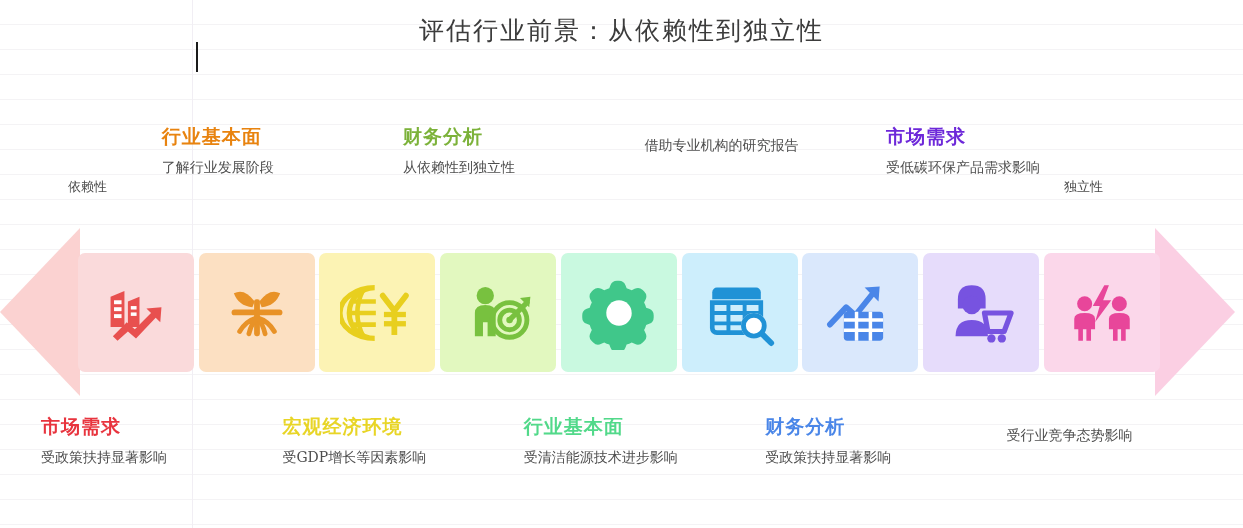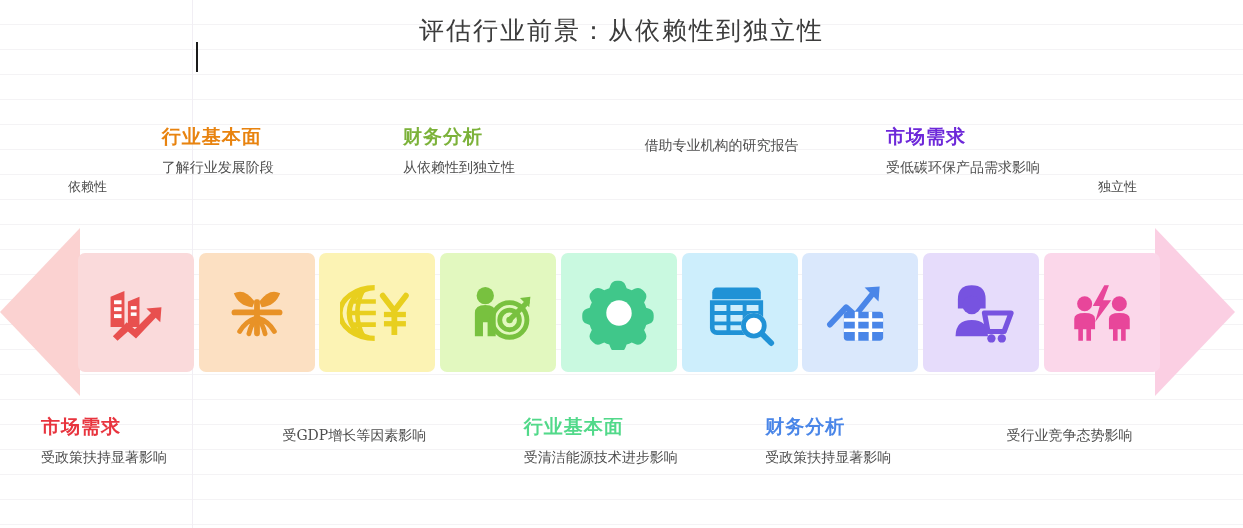--- a/index.html
+++ b/index.html
@@ -84,21 +84,21 @@
 
   .end-label {
     position: absolute;
     top: 178px;
     font-size: 13px;
     color: #4a4a4a;
     font-family: Liberation Serif, serif;
     white-space: nowrap;
   }
   .end-label.left  { left: 68px; }
-  .end-label.right { left: 1098px; }
+  .end-label.right { left: 1064px; }
 
   
   .tile {
     position: absolute;
     top: 253px;
     width: 116px;
     height: 119px;
     border-radius: 7px;
     display: flex;
     align-items: center;
@@ -268,20 +268,21 @@
       </div>
       <div class="callout above" style="left: 885.9px;">
         <div class="headline" style="color: #6d28d9;">市场需求</div>
         <div class="desc">受低碳环保产品需求影响</div>
       </div>
       <div class="callout below" style="left: 41px;">
         <div class="headline" style="color: rgb(232, 52, 62);">市场需求</div>
         <div class="desc">受政策扶持显著影响</div>
       </div>
       <div class="callout below" style="left: 282.4px;">
+        <div class="headline" style="color: rgb(232, 213, 38);">宏观经济环境</div>
         <div class="desc">受GDP增长等因素影响</div>
       </div>
       <div class="callout below" style="left: 523.8px;">
         <div class="headline" style="color: rgb(82, 217, 138);">行业基本面</div>
         <div class="desc">受清洁能源技术进步影响</div>
       </div>
       <div class="callout below" style="left: 765.2px;">
         <div class="headline" style="color: rgb(74, 134, 232);">财务分析</div>
         <div class="desc">受政策扶持显著影响</div>
       </div>

